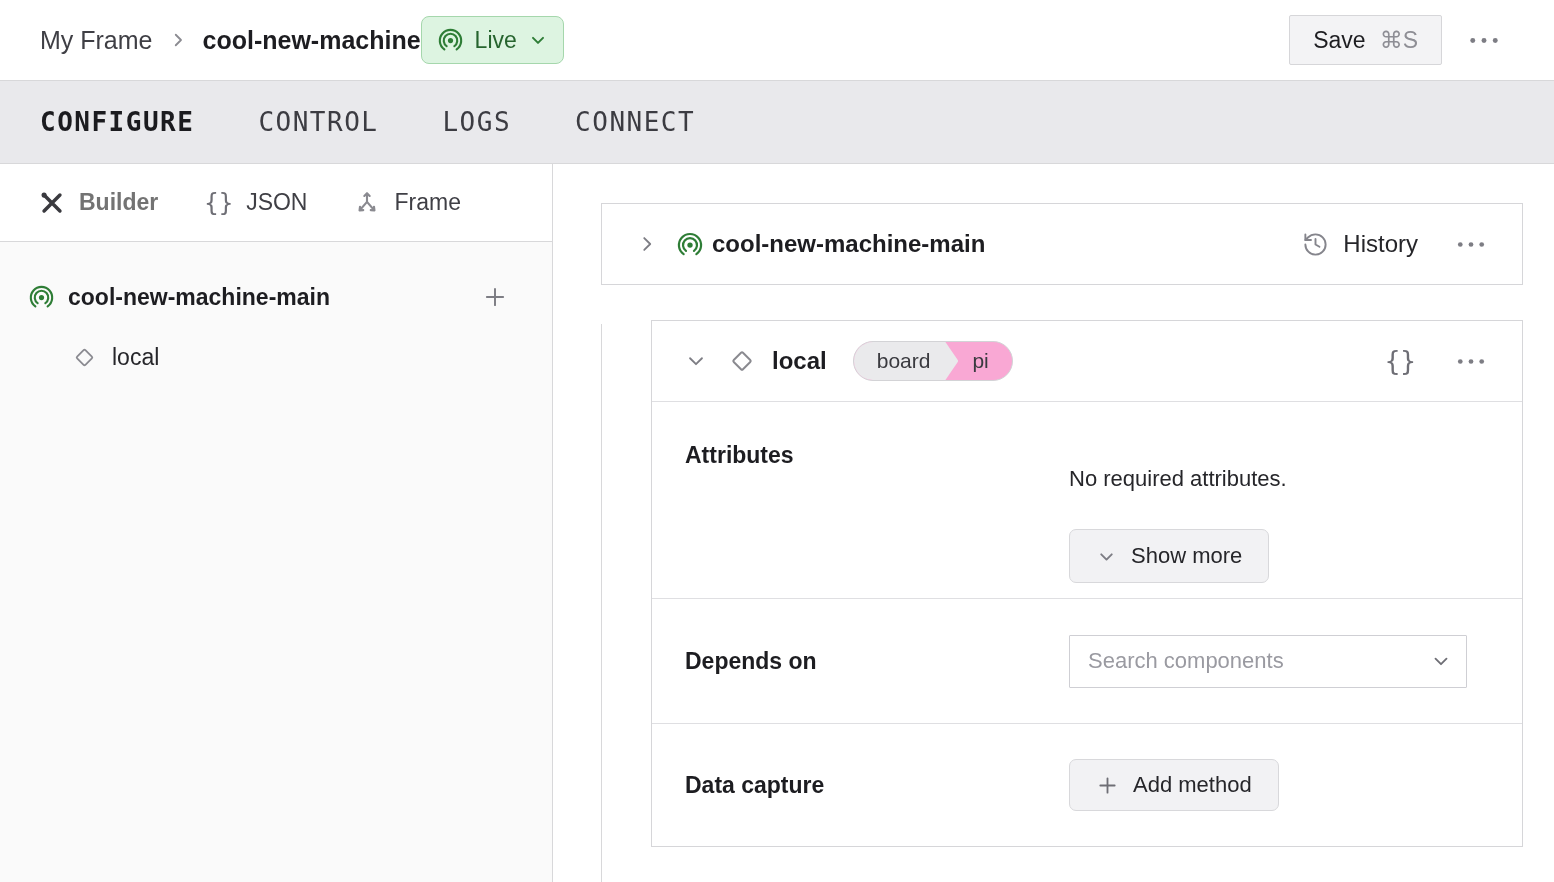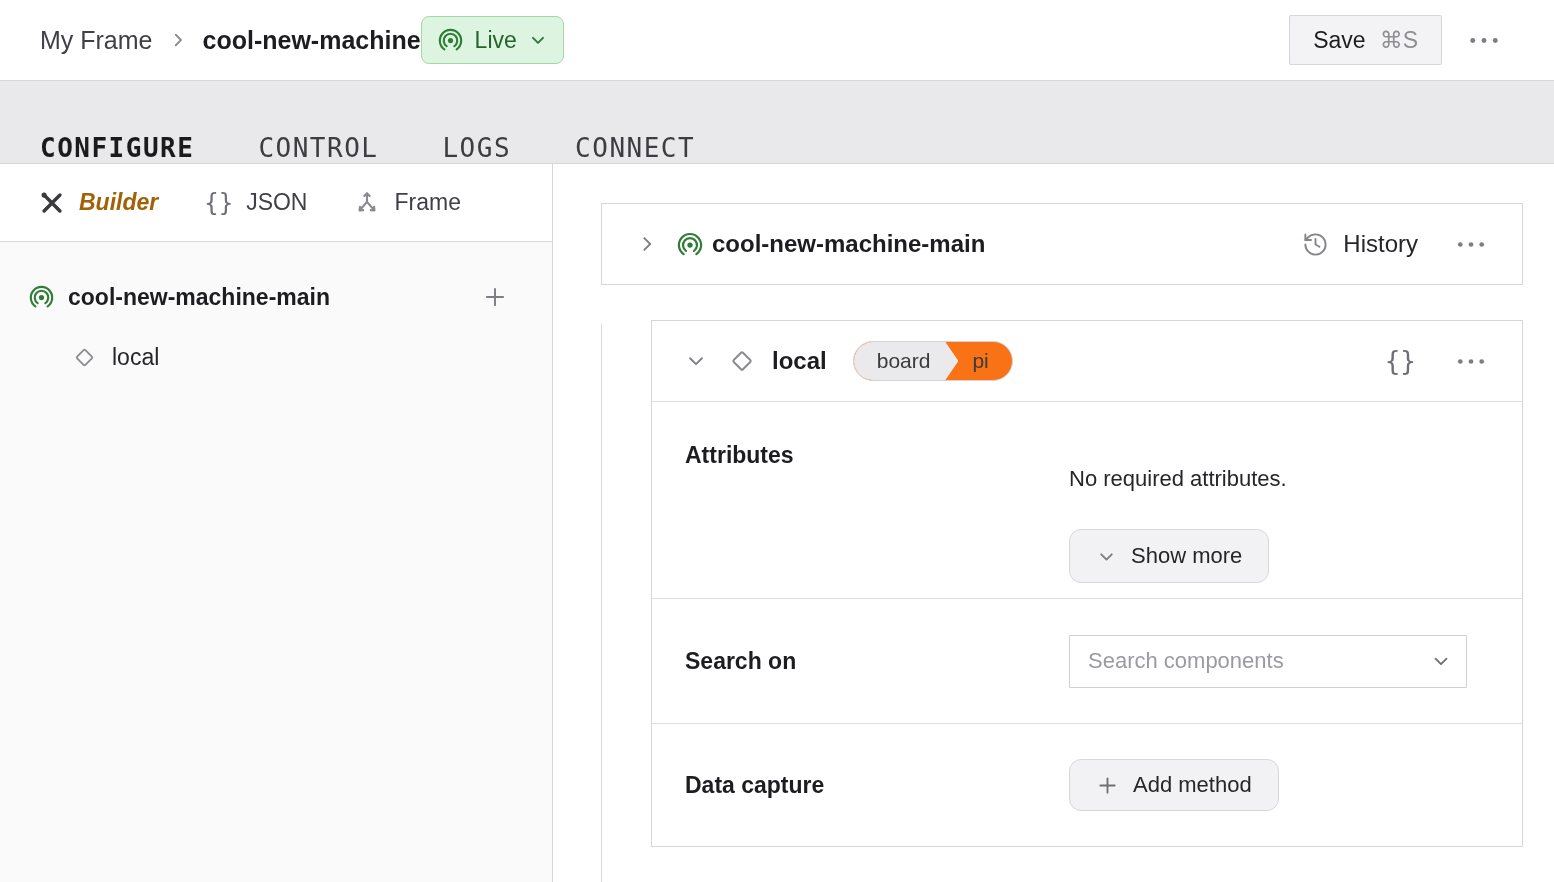--- a/index.html
+++ b/index.html
@@ -29,37 +29,37 @@
     padding:0 23px; background:#f3f3f5; border:1px solid #d6d6d9; border-radius:2px;
     font-size:23px; cursor:pointer; font-family:inherit; color:#1d1d21;
   }
   .save-shortcut { color:#8e8e95; }
   .icon-button { background:none; border:none; padding:10px; cursor:pointer; }
   .header-overflow { margin-left:16px; }
 
   
   .tabbar {
     height:83px; background:#e9e9ec; border-bottom:1px solid #d8d8da;
-    display:flex; align-items:flex-end; gap:64px; padding:0 40px;
+    display:flex; align-items:center; gap:64px; padding:0 40px;
     font-family:"DejaVu Sans Mono", monospace;
   }
   .tab { font-size:26px; letter-spacing:1.5px; color:#3c3c42; cursor:pointer; }
   .tab.active { font-weight:700; color:#1b1b1f; }
 
   
   .app-body { display:flex; height:718px; }
 
   
   .sidebar { width:553px; flex-shrink:0; background:#fafafa; border-right:1px solid #d8d8da; display:flex; flex-direction:column; }
   .sidebar-modes {
     height:78px; background:#fff; border-bottom:1px solid #d8d8da;
     display:flex; align-items:center; gap:46px; padding:0 38px; flex-shrink:0;
   }
   .mode { display:flex; align-items:center; gap:13px; font-size:23px; color:#3f3f45; cursor:pointer; }
-  .mode.active { font-weight:700; color:#a16207;font-style:italic; }
+  .mode.active { font-weight:700; color:#737373; }
   .braces-glyph { font-family:"DejaVu Sans Mono", monospace; font-size:24px; color:#6e6e75; }
   .tree { padding:32px 34px 0 28px; }
   .tree-part-row { display:flex; align-items:center; gap:13px; cursor:pointer; }
   .tree-part-label { font-weight:700; font-size:23px; color:#1d1d21; }
   .tree-add { margin-left:auto; }
   .tree-component-row { display:flex; align-items:center; gap:15px; margin:24px 0 0 44px; cursor:pointer; }
   .tree-component-label { font-size:23px; color:#26262a; }
 
   
   .main-area { flex:1; position:relative; background:#fff; padding:39px 0 0 48px; }
@@ -79,39 +79,39 @@
 
   .component-card {
     position:relative; z-index:1; width:872px; margin:35px 0 0 50px;
     background:#fff; border:1px solid #d6d6d9;
   }
   .comp-header { height:80px; display:flex; align-items:center; padding:0 26px 0 29px; }
   .comp-title { font-weight:700; font-size:24px; margin:0 6px 0 16px; color:#1d1d21; }
   .type-pill {
     margin-left:20px; height:40px; display:flex; align-items:stretch;
     border:1px solid #d3d3d6; border-radius:20px; overflow:hidden;
-    background:#f97316; font-size:21px; color:#3a3a3f; cursor:default;
+    background:#f9a8d4; font-size:21px; color:#3a3a3f; cursor:default;
   }
   .pill-type {
     background:#eaeaec; display:flex; align-items:center; padding:0 28px 0 23px;
     clip-path:polygon(0 0, calc(100% - 13px) 0, 100% 50%, calc(100% - 13px) 100%, 0 100%);
   }
   .pill-model { display:flex; align-items:center; padding:0 23px 0 14px; }
   .comp-header-right { margin-left:auto; display:flex; align-items:center; gap:20px; }
 
   .comp-section { display:flex; padding:0 28px 0 33px; }
   .comp-section + .comp-section { border-top:1px solid #dfdfe2; }
   .comp-header + .comp-section { border-top:1px solid #dfdfe2; }
   .section-label { width:384px; flex-shrink:0; font-weight:700; font-size:23px; color:#1d1d21; }
   .section-attributes { height:197px; padding-top:40px; }
   .attr-col { display:flex; flex-direction:column; align-items:flex-start; gap:37px;margin-top:24px; }
   .attr-empty { font-size:22px; color:#26262a; }
   .gray-button {
     display:flex; align-items:center; gap:14px; background:#f2f2f4;
-    border:1px solid #d8d8db; border-radius:12px; padding:0 26px; cursor:pointer;
+    border:1px solid #d8d8db; border-radius:7px; padding:0 26px; cursor:pointer;
     font-size:22px; color:#26262a; font-family:inherit;
   }
   .show-more-button { height:54px; }
   .section-depends { height:125px; align-items:center; }
   .select-wrap { position:relative; width:398px; height:53px; }
   .select-input {
     width:100%; height:100%; border:1px solid #cfcfd4; border-radius:1px;
     background:#fff; padding:0 52px 0 18px; font-size:22px; color:#28282c;
     font-family:inherit; outline:none;
   }
@@ -283,21 +283,21 @@
           <button class="gray-button show-more-button">
             <svg width="21" height="21" viewBox="0 0 24 24" fill="none" stroke="#7d7d84" stroke-width="2.2" stroke-linecap="round" stroke-linejoin="round">
                 <polyline points="6 9.5 12 15.5 18 9.5"></polyline>
               </svg>
             <span>Show more</span>
           </button>
         </div>
       </div>
 
       <div class="comp-section section-depends">
-        <span class="section-label">Search on</span>
+        <span class="section-label">Depends on</span>
         <div class="select-wrap">
           <input class="select-input" type="text" placeholder="Search components" style="">
           <svg class="select-chevron" width="22" height="22" viewBox="0 0 24 24" fill="none" stroke="#6e6e75" stroke-width="2" stroke-linecap="round" stroke-linejoin="round">
               <polyline points="6 9.5 12 15.5 18 9.5"></polyline>
             </svg>
         </div>
       </div>
 
       <div class="comp-section section-capture">
         <span class="section-label">Data capture</span>

